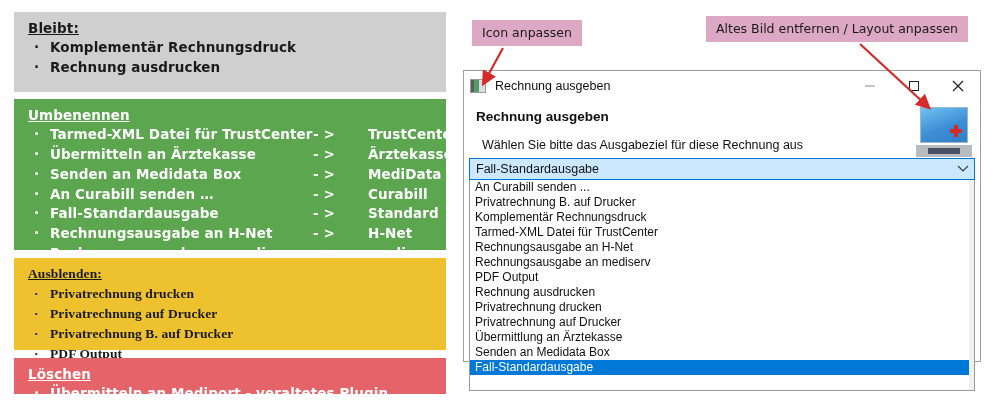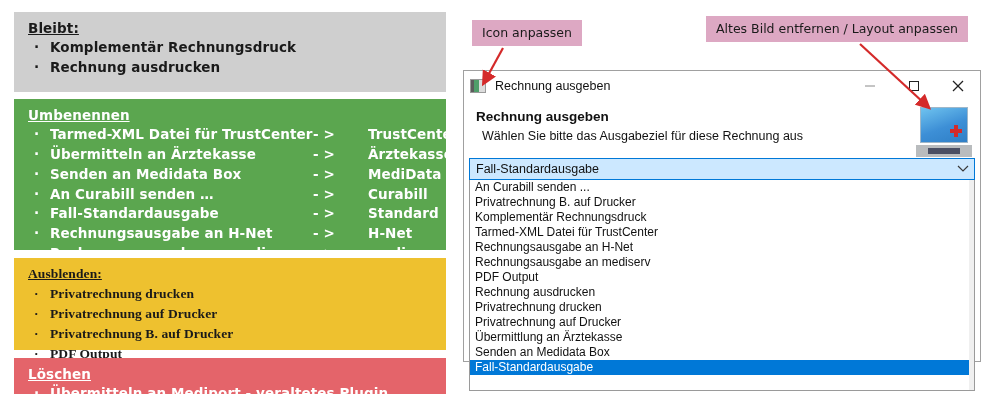--- a/index.html
+++ b/index.html
@@ -135,21 +135,21 @@
 
   #dlg-heading {
     font-size: 13.5px;
     font-weight: 700;
     color: #111;
     margin: 8px 0 0 12px;
   }
   #dlg-subtext {
     font-size: 12.5px;
     color: #111;
-    margin: 5px 0 0 18px;
+    margin: 14px 0 0 18px;
   }
   #dlg-image {
     position: absolute;
     right: 8px;
     top: 36px;
     width: 56px;
     height: 50px;
   }
   .monitor-screen {
     position: absolute;

